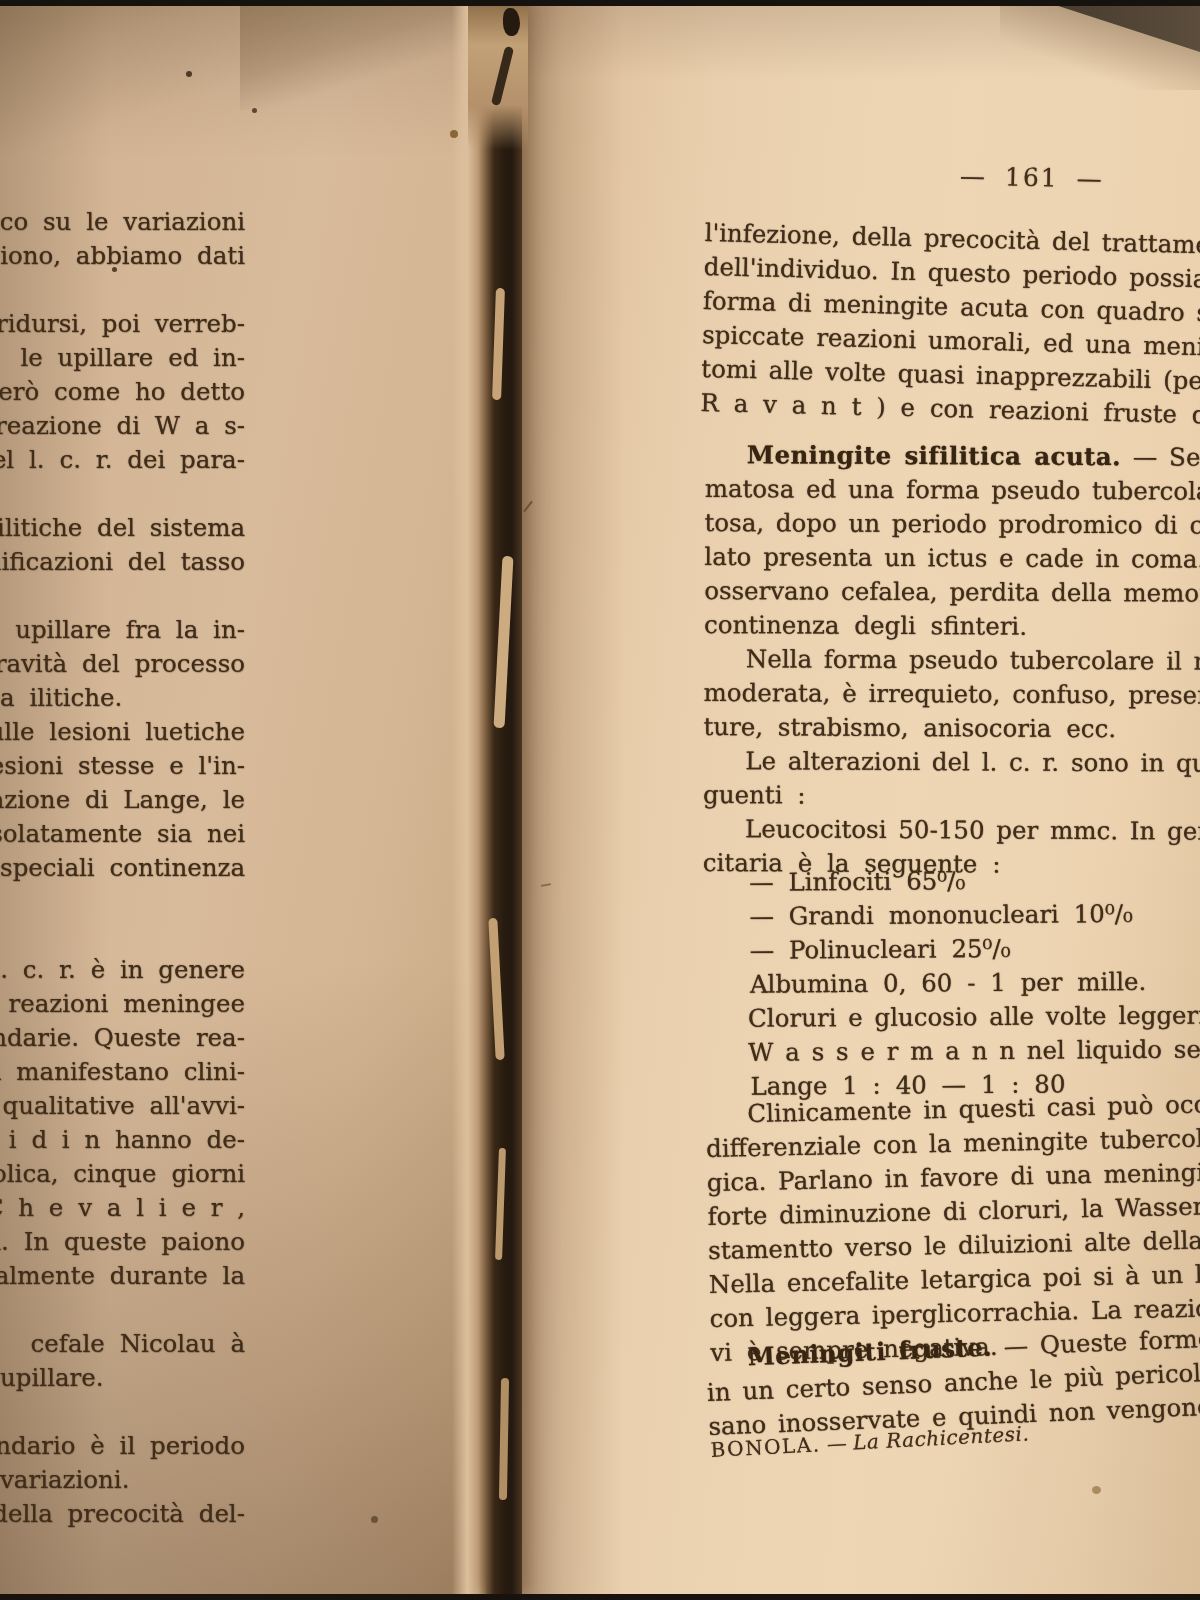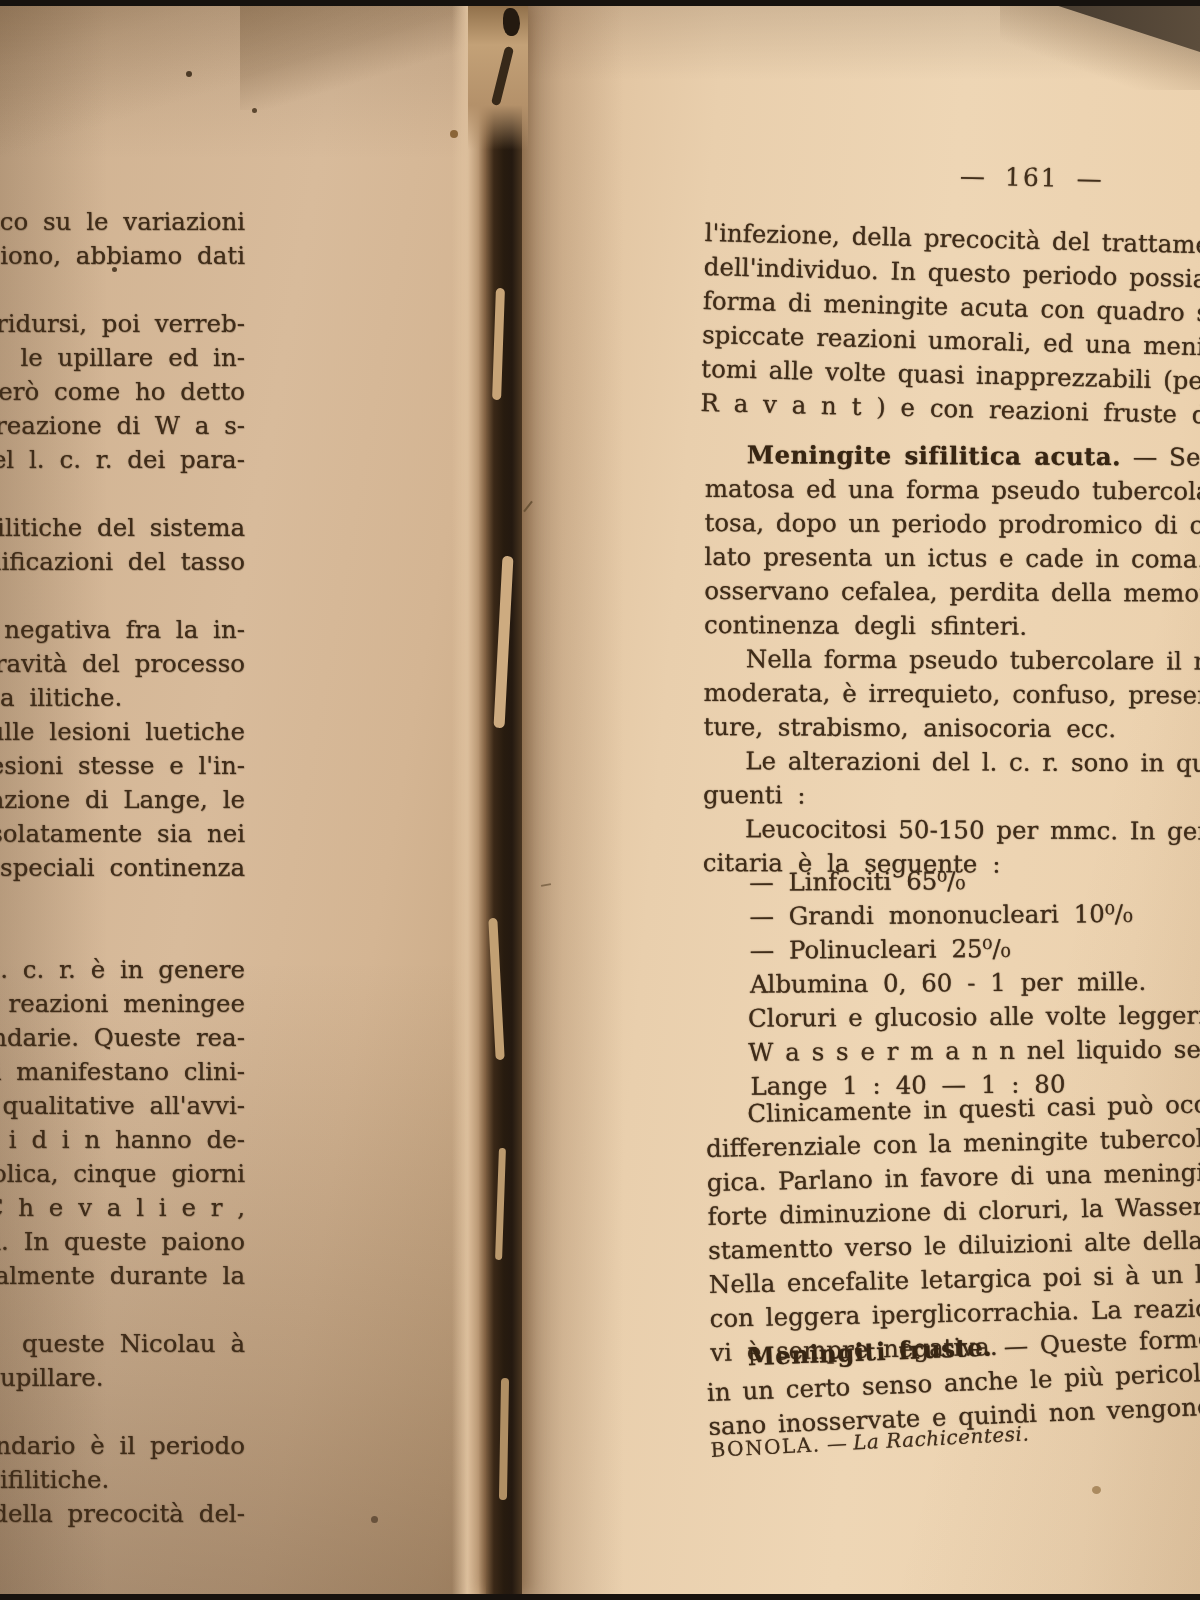--- a/index.html
+++ b/index.html
@@ -136,45 +136,45 @@
         <div class="line t-gap"><span class="b"></span><span></span></div>
         <div class="line t-full"><span class="b"></span><span>ridursi, poi verreb-</span></div>
         <div class="line t-full"><span class="b"></span><span>le upillare ed in-</span></div>
         <div class="line t-full"><span class="b"></span><span>però come ho detto</span></div>
         <div class="line t-full"><span class="b"></span><span>a reazione di W a s-</span></div>
         <div class="line t-full"><span class="b"></span><span>el l. c. r. dei para-</span></div>
         <div class="line t-gap"><span class="b"></span><span></span></div>
         <div class="line t-full"><span class="b"></span><span>ilitiche del sistema</span></div>
         <div class="line t-full"><span class="b"></span><span>dificazioni del tasso</span></div>
         <div class="line t-gap"><span class="b"></span><span></span></div>
-        <div class="line t-full"><span class="b"></span><span>negativa fra la in-</span></div>
+        <div class="line t-full"><span class="b"></span><span>upillare fra la in-</span></div>
         <div class="line t-full"><span class="b"></span><span>ravità del processo</span></div>
         <div class="line t-end"><span class="b"></span><span>a ilitiche.</span></div>
         <div class="line t-full"><span class="b"></span><span>ulle lesioni luetiche</span></div>
         <div class="line t-full"><span class="b"></span><span>lesioni stesse e l'in-</span></div>
         <div class="line t-full"><span class="b"></span><span>eazione di Lange, le</span></div>
         <div class="line t-full"><span class="b"></span><span>solatamente sia nei</span></div>
         <div class="line t-full"><span class="b"></span><span>speciali continenza</span></div>
         <div class="line t-gap2"><span class="b"></span><span></span></div>
         <div class="line t-full"><span class="b"></span><span>l. c. r. è in genere</span></div>
         <div class="line t-full"><span class="b"></span><span>le reazioni meningee</span></div>
         <div class="line t-full"><span class="b"></span><span>ondarie. Queste rea-</span></div>
         <div class="line t-full"><span class="b"></span><span>i manifestano clini-</span></div>
         <div class="line t-full"><span class="b"></span><span>qualitative all'avvi-</span></div>
         <div class="line t-full"><span class="b"></span><span>B o i d i n hanno de-</span></div>
         <div class="line t-full"><span class="b"></span><span>eolica, cinque giorni</span></div>
         <div class="line t-full"><span class="b"></span><span>me, C h e v a l i e r ,</span></div>
         <div class="line t-full"><span class="b"></span><span>i. In queste paiono</span></div>
         <div class="line t-full"><span class="b"></span><span>almente durante la</span></div>
         <div class="line t-gap"><span class="b"></span><span></span></div>
-        <div class="line t-full"><span class="b"></span><span>queste Nicolau à</span></div>
+        <div class="line t-full"><span class="b"></span><span>cefale Nicolau à</span></div>
         <div class="line t-end"><span class="b"></span><span>upillare.</span></div>
         <div class="line t-gap"><span class="b"></span><span></span></div>
         <div class="line t-full"><span class="b"></span><span>ndario è il periodo</span></div>
-        <div class="line t-end"><span class="b"></span><span>ifilitiche.</span></div>
+        <div class="line t-end"><span class="b"></span><span>variazioni.</span></div>
         <div class="line t-full"><span class="b"></span><span>della precocità del-</span></div>
       </div>
   </div>
 
   <div class="page rp">
     <div class="pageno">— 161 —</div>
 
     <div class="txt rb1">
         <div class="line t-full"><span class="b"></span><span>l'infezione, della precocità del trattamento e</span></div>
         <div class="line t-full"><span class="b"></span><span>dell'individuo. In questo periodo possiamo</span></div>

